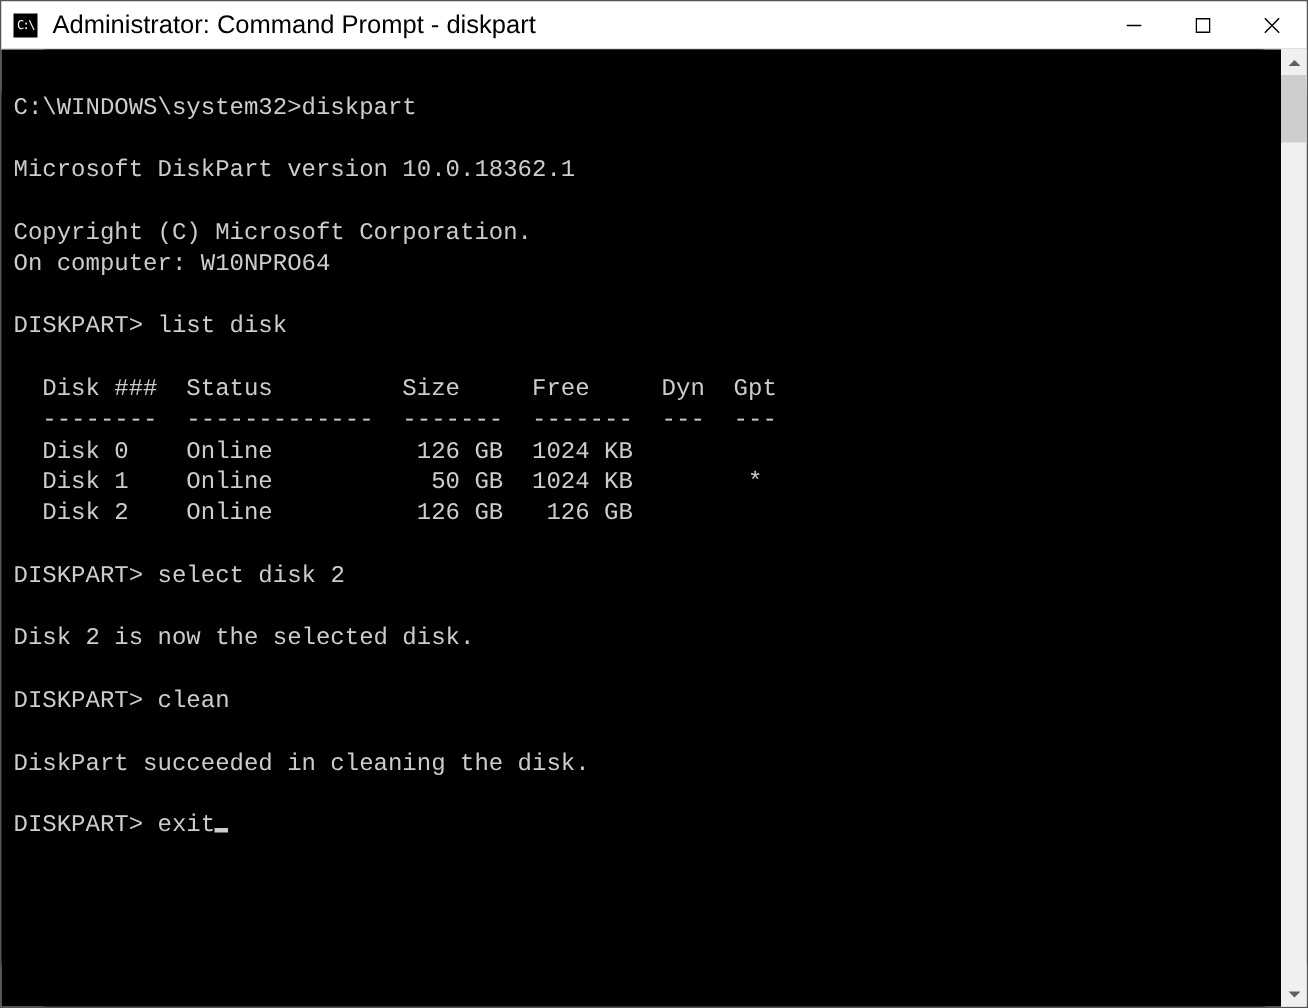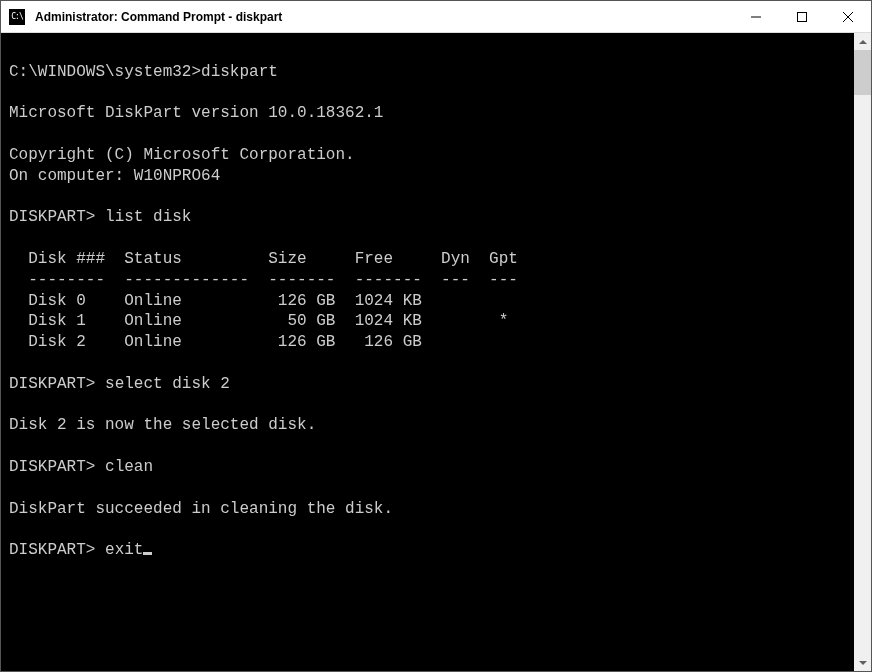--- a/index.html
+++ b/index.html
@@ -42,25 +42,24 @@
       align-items: center;
       justify-content: center;
     }
     .titlebar-icon-inner {
       font-family: Consolas, monospace;
       font-size: 8px;
       color: #fff;
       letter-spacing: -1px;
     }
     .titlebar-text {
-      font-size: 12px;
+      font-size: 17px;
       color: #000;
       flex: 1;
       padding-left: 2px;
-      font-weight: bold;
     }
     .titlebar-controls {
       display: flex;
       height: 100%;
     }
     .titlebar-btn {
       width: 46px;
       height: 100%;
       display: flex;
       align-items: center;

